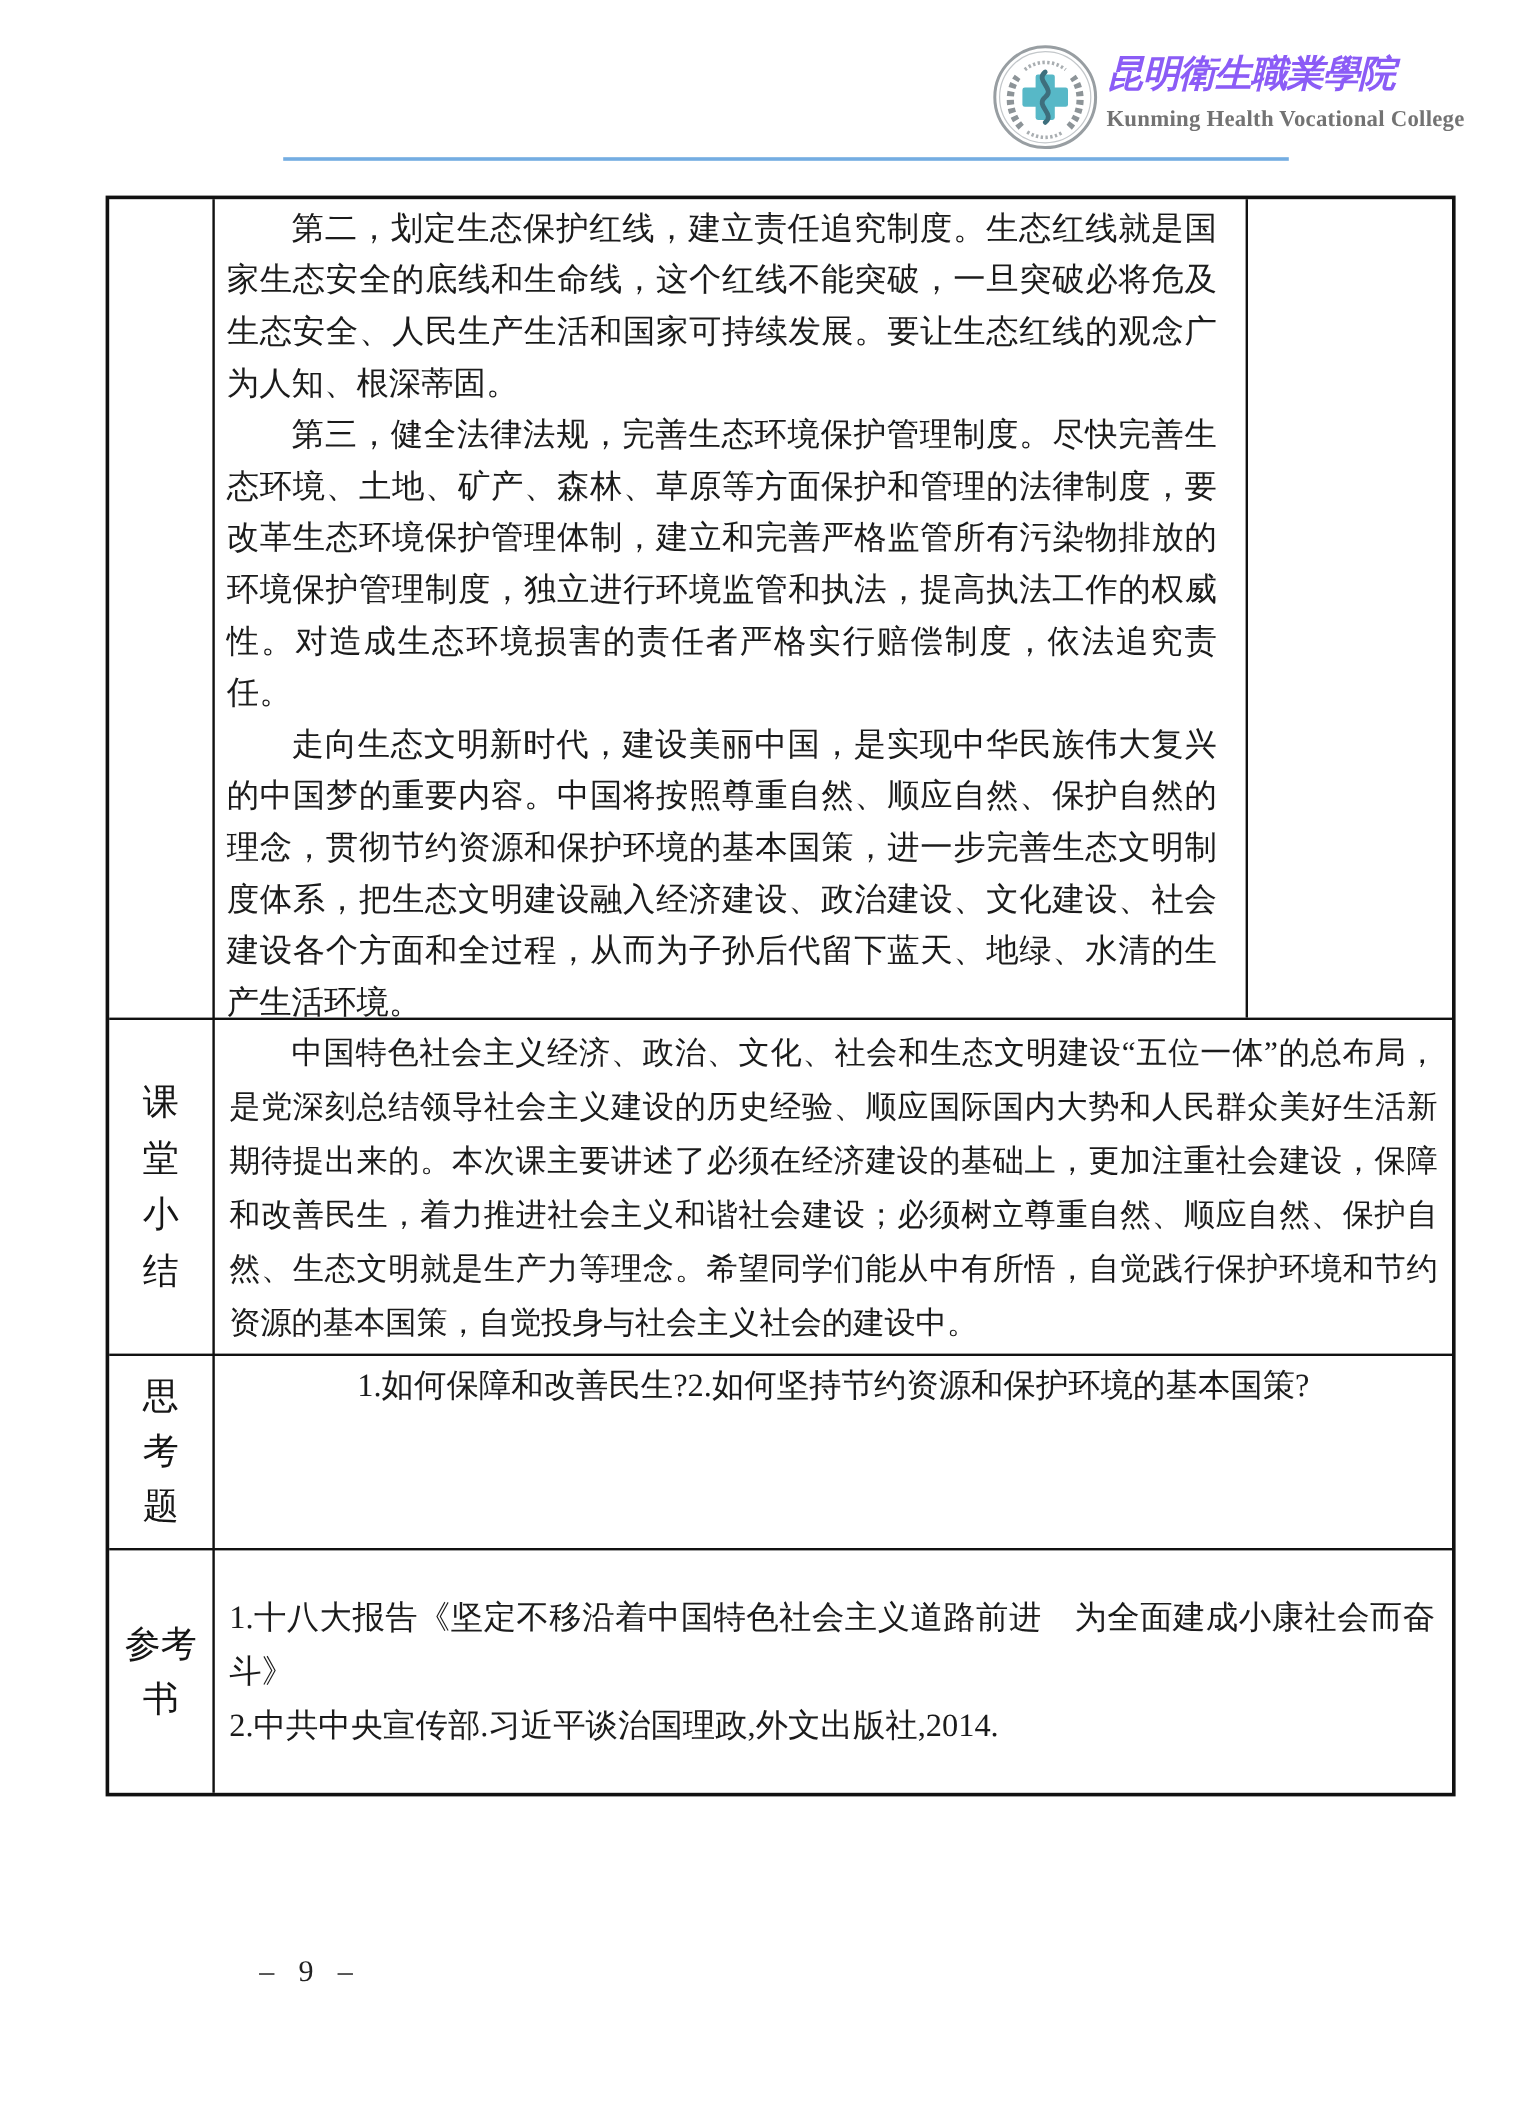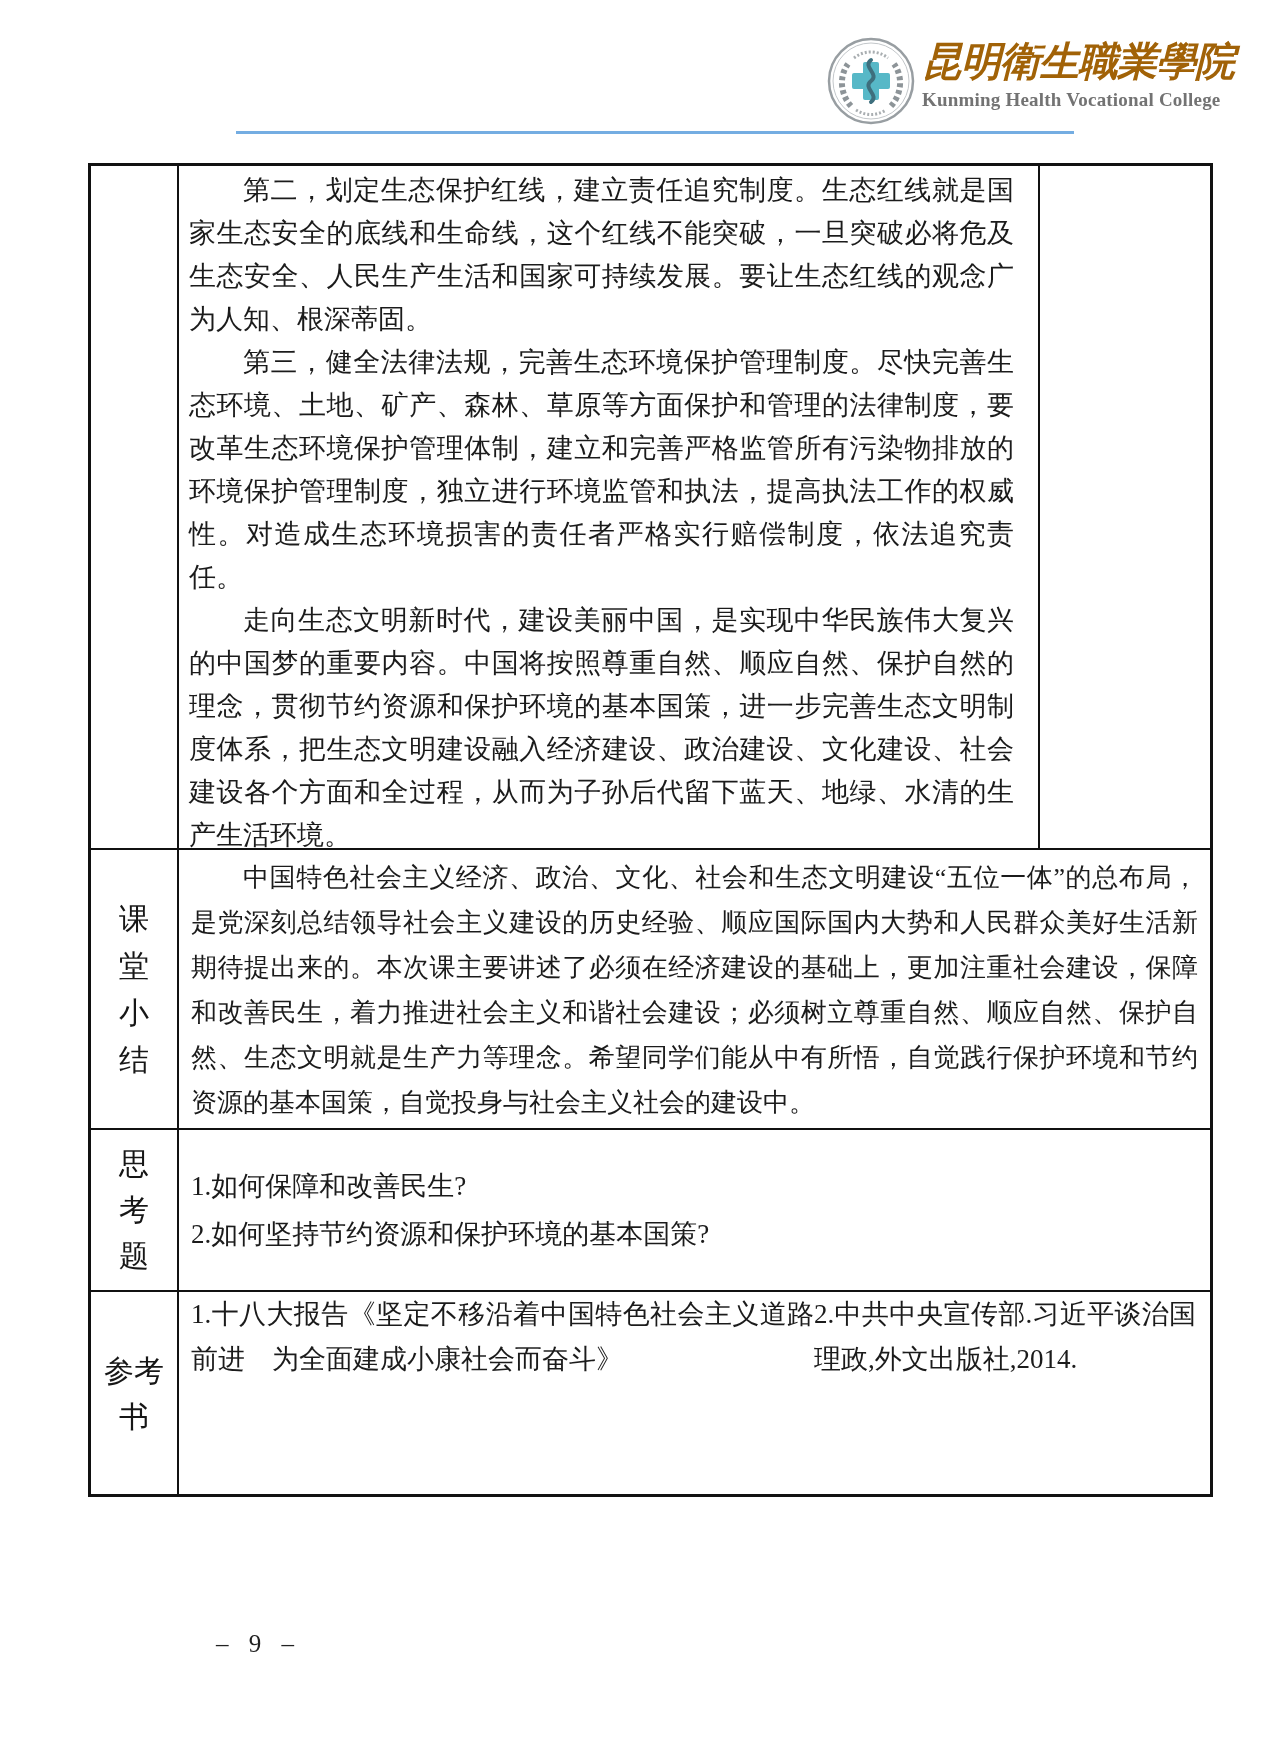--- a/index.html
+++ b/index.html
@@ -6,21 +6,21 @@
   .page {
     position:relative; width:1271px; height:1763px; background:#ffffff;
     font-family:"Liberation Serif","DejaVu Serif",serif; color:#1b1b1b;
     overflow:hidden;
   }
 
   
   .logo { position:absolute; left:826px; top:36px; width:90px; height:90px; }
   .header-titles { position:absolute; left:922px; top:38px; width:330px; }
   .calligraphy {
-    font-size:40px; line-height:48px; color:#a16207; font-weight:bold; font-style:italic;
+    font-size:31px; line-height:48px; color:#8b5cf6; font-weight:bold; font-style:italic;
     letter-spacing:-1px; white-space:nowrap;
   }
   .english-title {
     font-size:19px; font-weight:bold; color:#737373; margin-top:3px; letter-spacing:0.2px;
     white-space:nowrap;
   }
   .blue-line { position:absolute; left:236px; top:131px; width:838px; height:3px; }
 
   
   .doc-table {
@@ -33,25 +33,25 @@
   .h-div-1 { top:682px; } .h-div-2 { top:962px; } .h-div-3 { top:1124px; }
 
   .cell { position:absolute; box-sizing:border-box; }
   .cell-main { left:88px; top:0; width:859px; height:682px; padding:3px 24px 0 10px; }
   .cell-main p { margin:0; font-size:27px; line-height:43px; text-align:justify; text-indent:2em; }
 
   .cell-summary { left:88px; top:684px; width:1031px; height:278px; padding:5px 12px 0 12px; }
   .cell-summary p { margin:0; font-size:26px; line-height:45px; text-align:justify; text-indent:2em; }
 
   .cell-questions { left:88px; top:964px; width:1031px; height:160px;
-    display:flex; flex-direction:column; justify-content:center; padding:0 12px; }
+    display:flex; flex-direction:row; justify-content:center; padding:0 12px; }
   .cell-questions .q-line { font-size:27px; line-height:48px; }
 
   .cell-references { left:88px; top:1126px; width:1031px; height:202px;
-    display:flex; flex-direction:row; justify-content:center; padding:0 14px 0 12px; }
+    display:flex; flex-direction:column; justify-content:center; padding:0 14px 0 12px; }
   .cell-references .ref-line { font-size:27px; line-height:45px; text-align:justify; }
 
   .label-cell { left:0; width:86px; display:flex; flex-direction:column;
     align-items:center; justify-content:center; font-size:30px; color:#161616; }
   .label-summary    { top:684px; height:278px; line-height:47px; }
   .label-questions  { top:964px; height:160px; line-height:46px; }
   .label-references { top:1126px; height:204px; line-height:46px; }
   .label-cell span { display:block; text-align:center; }
 
   

